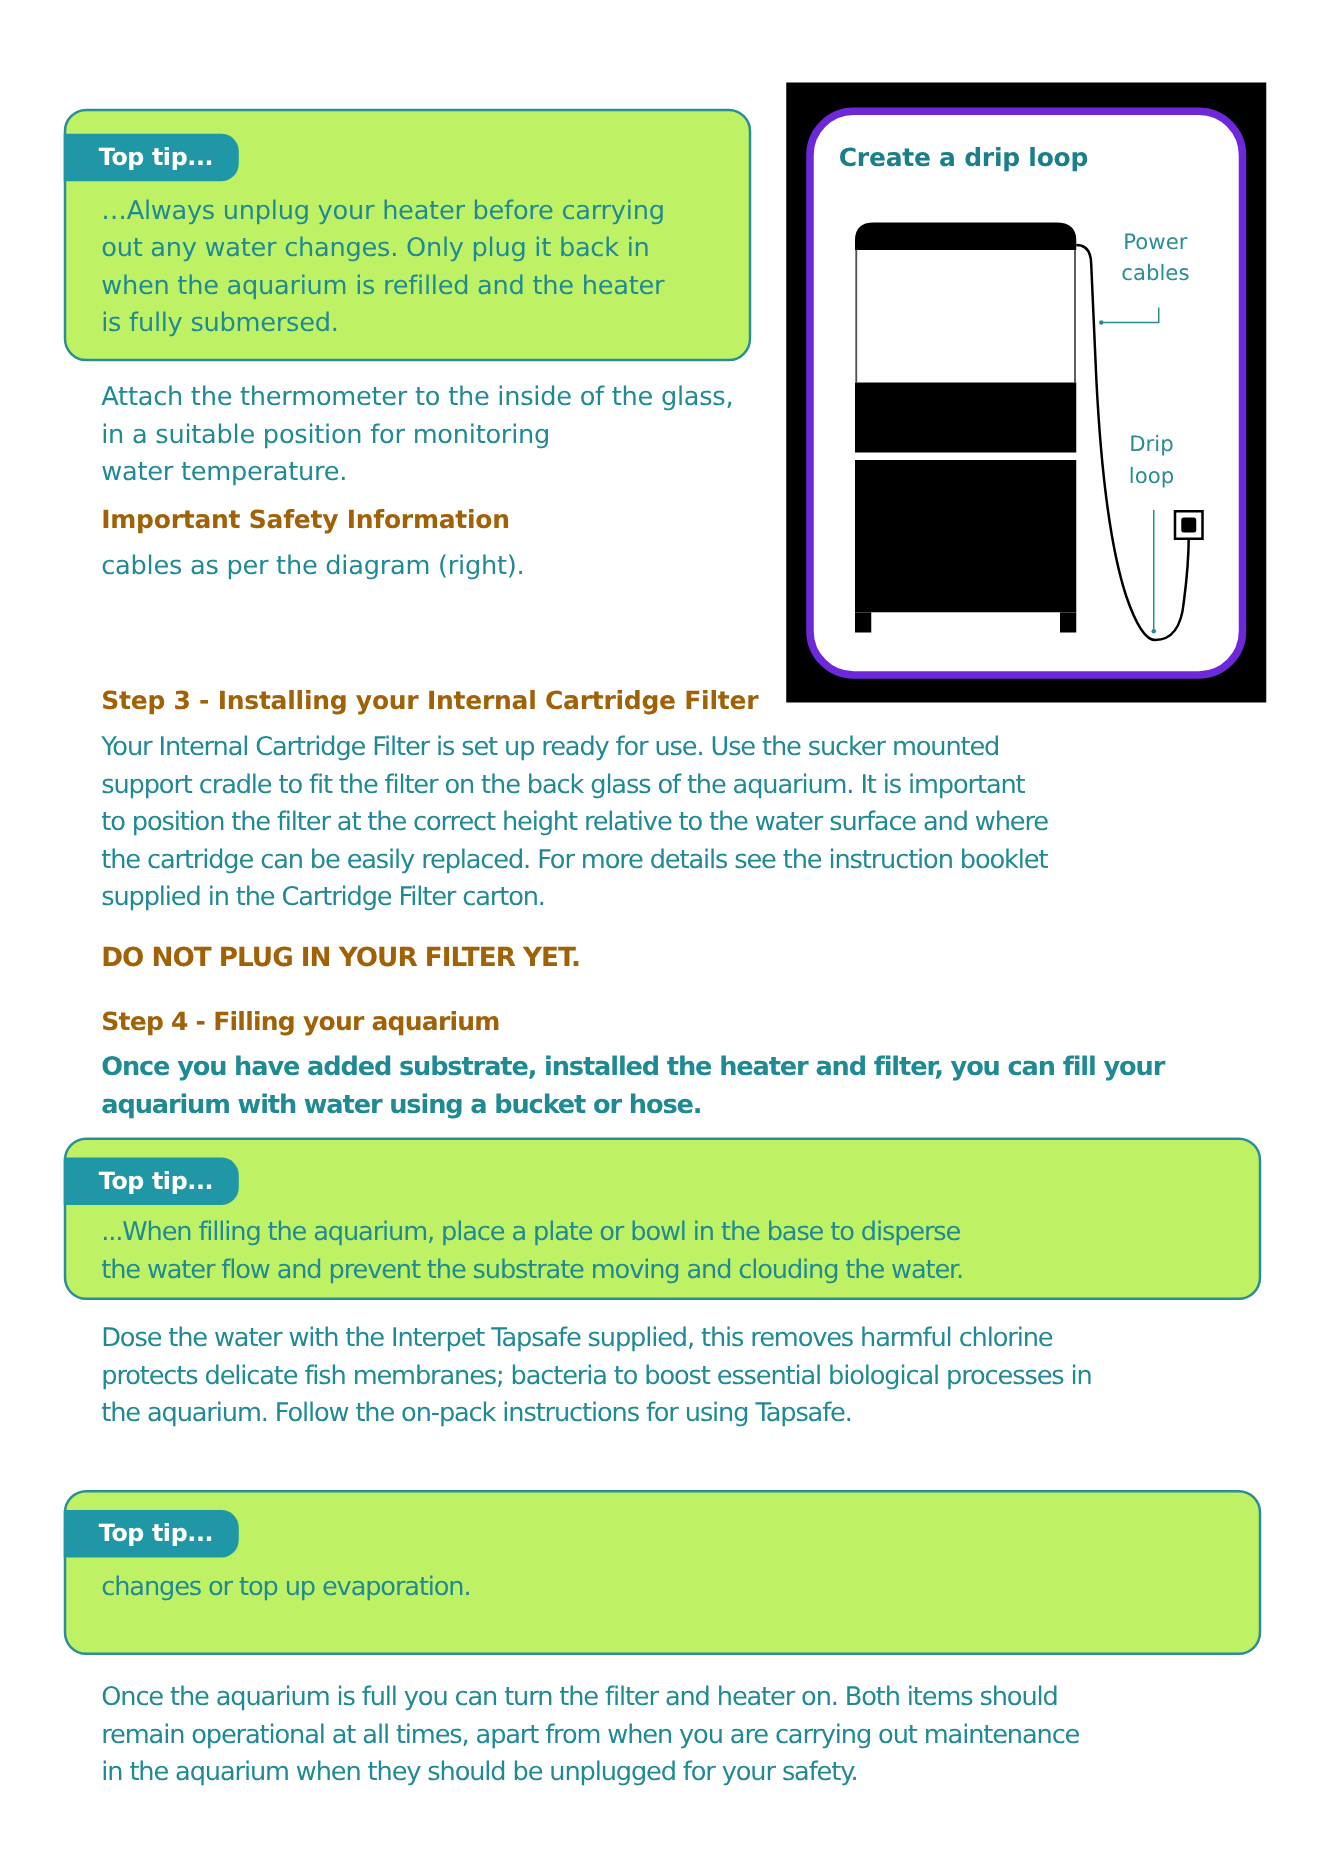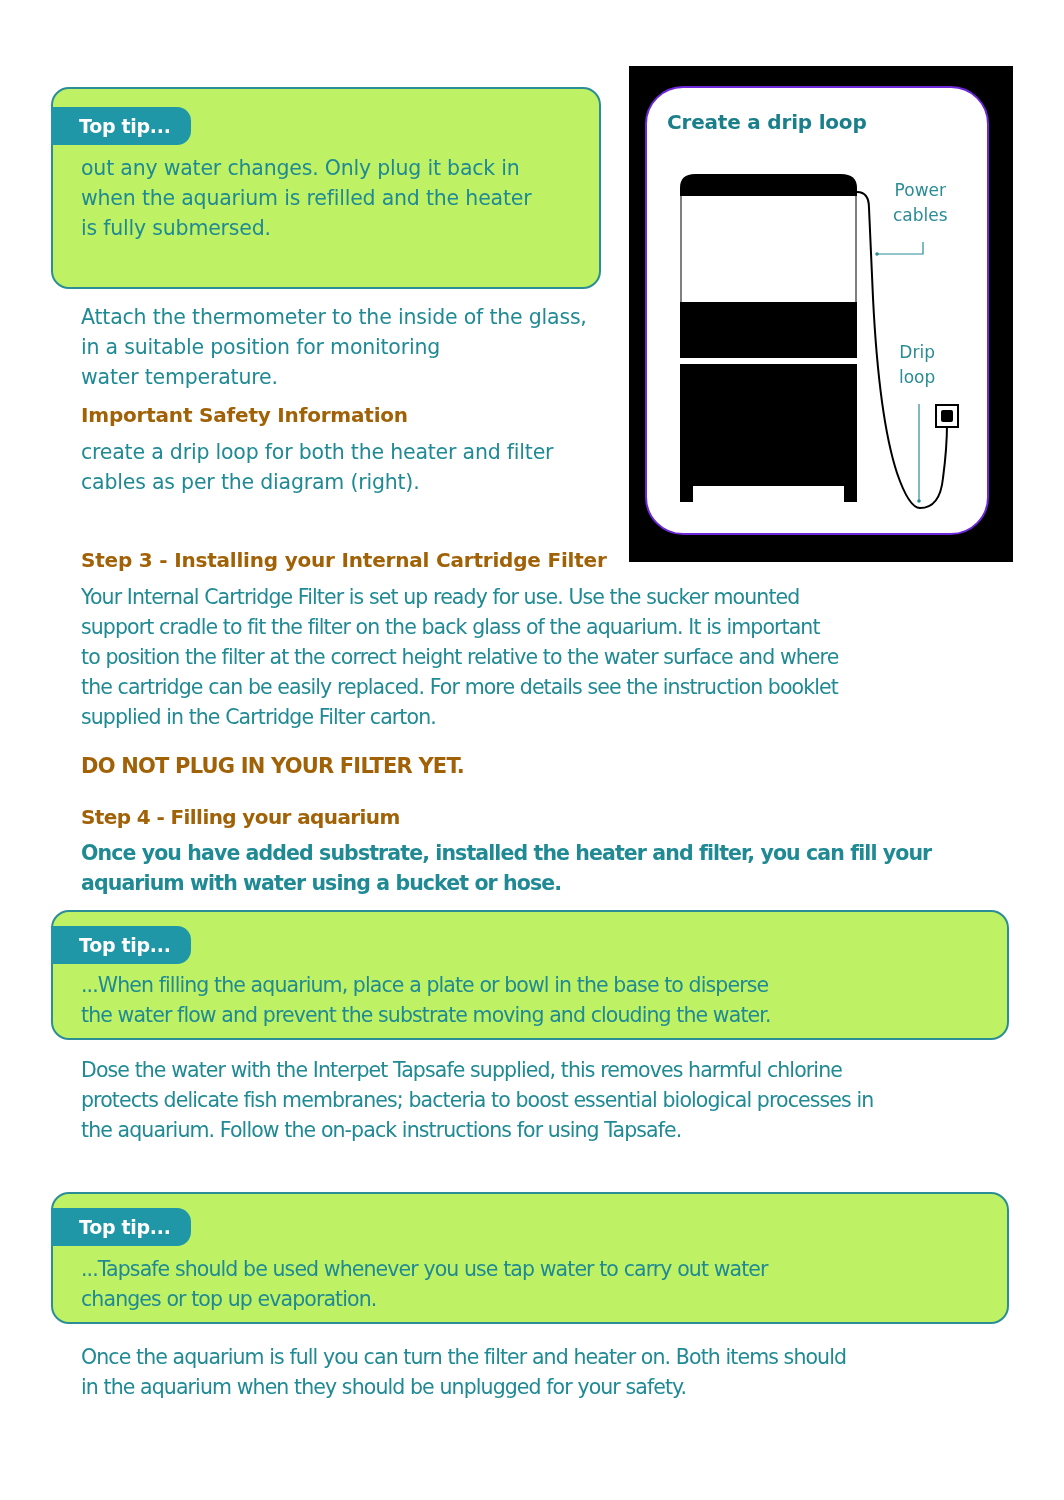--- a/index.html
+++ b/index.html
@@ -17,46 +17,46 @@
   .tip-badge {
     position: absolute; left: -2px; top: 18px; height: 38px;
     background: #1f97a6; color: #fff; font-weight: bold; font-size: 19px;
     border-radius: 0 14px 14px 0; padding: 0 20px 0 28px; line-height: 38px;
     letter-spacing: -0.3px;
   }
   .tip-text { position: absolute; left: 28px; }
   .diagram-frame { position: absolute; left: 629px; top: 66px; width: 384px; height: 496px; background: #000; }
   .diagram-inner {
     position: absolute; left: 16px; top: 20px; width: 340px; height: 445px;
-    background: #fff; border: 2px solid #6d28d9; border-radius: 38px;
+    background: #fff; border: 6px solid #6d28d9; border-radius: 38px;
   }
   .diagram-title { position: absolute; left: 20px; top: 22px; font-weight: bold; font-size: 20px; color: #1a7f8a; letter-spacing: -0.2px; }
   .dlabel { position: absolute; font-size: 17px; color: #2a8c95; line-height: 25px; text-align: center; }
 </style>
 </head>
 <body>
 
 <div class="tip-box" style="left:51px; top:87px; width:546px; height:198px;">
   <div class="tip-badge">Top tip...</div>
   <div class="tip-text body-text" style="top:64px;">
+    <div>…Always unplug your heater before carrying</div>
     <div>out any water changes. Only plug it back in</div>
     <div>when the aquarium is refilled and the heater</div>
     <div>is fully submersed.</div>
   </div>
 </div>
 
 <div class="abs body-text" style="left:81px; top:302px;">
   <div>Attach the thermometer to the inside of the glass,</div>
   <div>in a suitable position for monitoring</div>
   <div>water temperature.</div>
 </div>
 
 <div class="abs heading" style="left:81px; top:403px;">Important Safety Information</div>
 <div class="abs body-text" style="left:81px; top:437px;">
-  <div>create a drip loop for both the heater and filter</div>
   <div>cables as per the diagram (right).</div>
 </div>
 
 <div class="diagram-frame">
   <div class="diagram-inner">
     <div class="diagram-title">Create a drip loop</div>
     <svg width="340" height="445" style="position:absolute; left:0; top:0;">
 
       <path d="M33 100 Q33 86 48 86 L194 86 Q210 86 210 100 L210 108 L33 108 Z" fill="#000"></path>
 
@@ -117,21 +117,21 @@
 
 <div class="abs body-text cond" style="left:81px; top:1055px;">
   <div>Dose the water with the Interpet Tapsafe supplied, this removes harmful chlorine</div>
   <div>protects delicate fish membranes; bacteria to boost essential biological processes in</div>
   <div>the aquarium. Follow the on-pack instructions for using Tapsafe.</div>
 </div>
 
 <div class="tip-box" style="left:51px; top:1192px; width:954px; height:128px;">
   <div class="tip-badge" style="top:14px;">Top tip...</div>
   <div class="tip-text body-text cond" style="top:60px;">
-    <div>...Tapsafe should be used whenever you use tap water to carry out water</div>
     <div>changes or top up evaporation.</div>
   </div>
 </div>
 
 <div class="abs body-text cond" style="left:81px; top:1342px;">
   <div>Once the aquarium is full you can turn the filter and heater on. Both items should</div>
+  <div>remain operational at all times, apart from when you are carrying out maintenance</div>
   <div>in the aquarium when they should be unplugged for your safety.</div>
 </div>
 
 </body></html>

